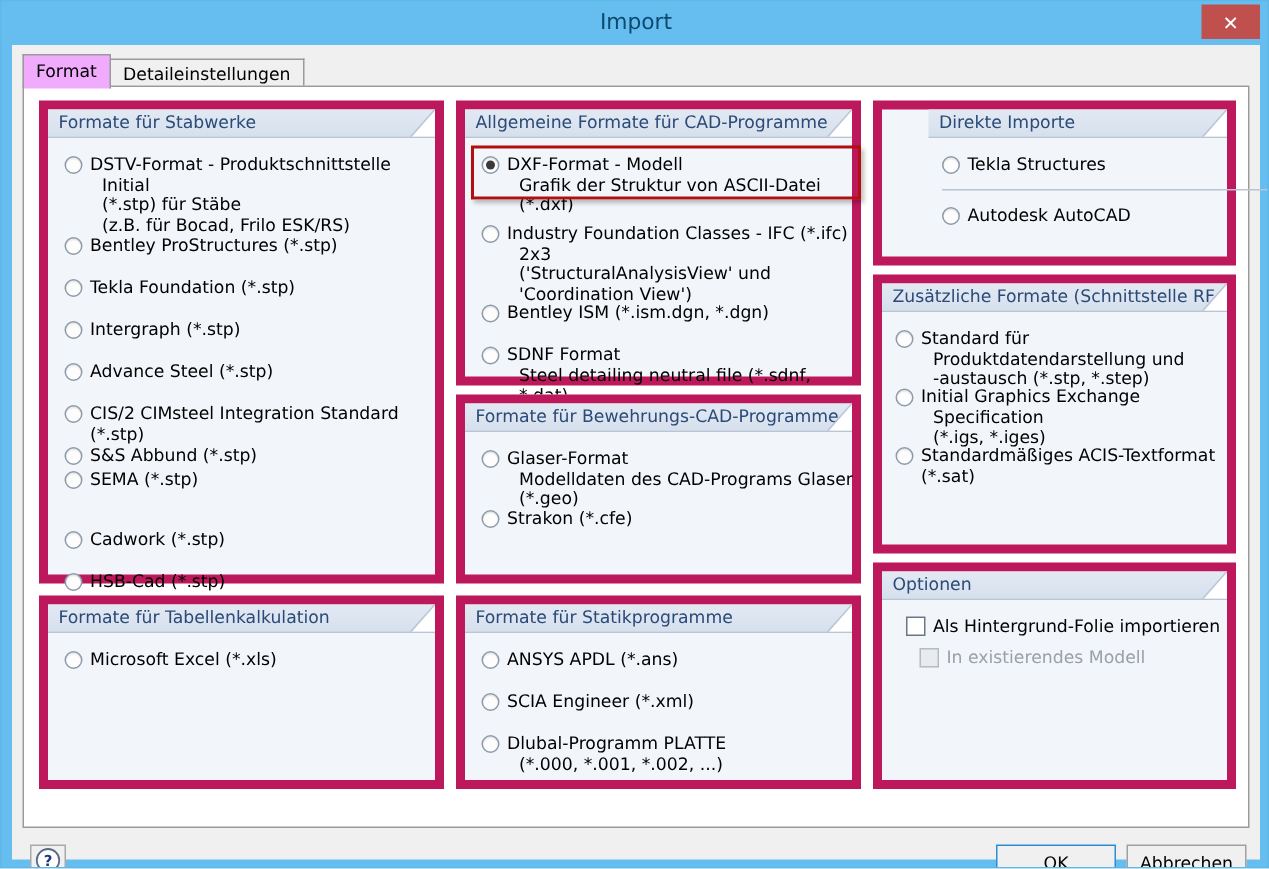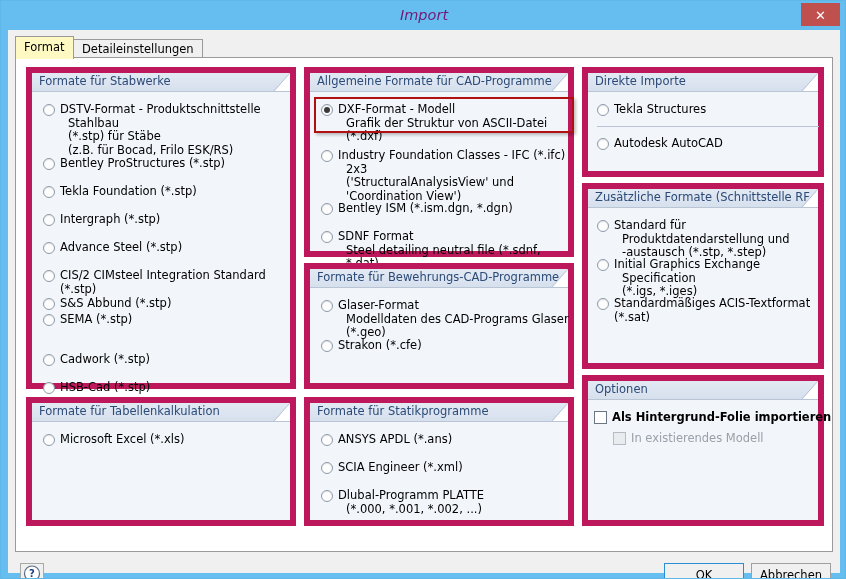--- a/index.html
+++ b/index.html
@@ -34,22 +34,21 @@
     background: #66bef0;
   }
   .title-text {
     position: absolute;
     left: 0; top: 0;
     width: 846px;
     height: 29px;
     line-height: 29px;
     text-align: center;
     font-size: 14.5px;
-    color: #701a75;
-    font-style: italic;
+    color: #0c4a6e;
   }
   .close-btn {
     position: absolute;
     right: 7px;
     top: 2px;
     width: 39px;
     height: 23px;
     background: #c0504d;
     color: #ffffff;
     font-size: 13px;
@@ -89,21 +88,21 @@
     color: #000000;
     line-height: 18px;
     padding: 0 8px;
     cursor: pointer;
     white-space: nowrap;
   }
   .tab.active {
     top: 0;
     height: 23px;
     line-height: 21px;
-    background: #fef9c3;
+    background: #f0abfc;
     border-color: #9a9a9a;
     z-index: 3;
   }
   .tab-0 { left: 0; }
   .tab-1 { left: 58px; }
   .tab-2 { left: 164px; }
 
   
   .tabpage {
     position: absolute;
@@ -314,21 +313,21 @@
         <div class="group-header">
           <div class="group-title">Formate für Stabwerke</div>
           <div class="clip"></div>
           <svg class="clip-line" viewBox="0 0 17 19">
             <line x1="0" y1="19" x2="17" y2="0" stroke="#b9c4d4" stroke-width="1"></line>
           </svg>
         </div>
         <div class="group-body">
           <label class="radio-row" style="left:11px; top:11px; width:250px;">
             <span class="radio-mark"></span>
-            <span class="radio-label hang">DSTV-Format - Produktschnittstelle Stahlbau
+            <span class="radio-label hang">DSTV-Format - Produktschnittstelle Initial
 (*.stp) für Stäbe
 (z.B. für Bocad, Frilo ESK/RS)</span>
           </label>
           <label class="radio-row" style="left:11px; top:65px; width:250px;">
             <span class="radio-mark"></span>
             <span class="radio-label">Bentley ProStructures (*.stp)</span>
           </label>
           <label class="radio-row" style="left:11px; top:93px; width:250px;">
             <span class="radio-mark"></span>
             <span class="radio-label">Tekla Foundation (*.stp)</span>
@@ -452,21 +451,21 @@
             <span class="radio-label">SCIA Engineer (*.xml)</span>
           </label>
           <label class="radio-row" style="left:11px; top:67px; width:250px;">
             <span class="radio-mark"></span>
             <span class="radio-label hang">Dlubal-Programm PLATTE
 (*.000, *.001, *.002, ...)</span>
           </label>
         </div>
       </div>
 
-      <div class="group" style="left:566px; top:9px; width:242px; height:110px;">
+      <div class="group" style="left:566px; top:9px; width:242px; height:110px;padding-left:31px;">
         <div class="group-header">
           <div class="group-title">Direkte Importe</div>
           <div class="clip"></div>
           <svg class="clip-line" viewBox="0 0 17 19">
             <line x1="0" y1="19" x2="17" y2="0" stroke="#b9c4d4" stroke-width="1"></line>
           </svg>
         </div>
         <div class="group-body">
           <label class="radio-row" style="left:9px; top:11px; width:220px;">
             <span class="radio-mark"></span>
@@ -508,21 +507,21 @@
 
       <div class="group" style="left:566px; top:317px; width:242px; height:151px;">
         <div class="group-header">
           <div class="group-title">Optionen</div>
           <div class="clip"></div>
           <svg class="clip-line" viewBox="0 0 17 19">
             <line x1="0" y1="19" x2="17" y2="0" stroke="#b9c4d4" stroke-width="1"></line>
           </svg>
         </div>
         <div class="group-body">
-          <label class="check-row" style="left:6px; top:10px; width:225px;font-weight:bold;">
+          <label class="check-row" style="left:16px; top:10px; width:225px;">
             <span class="check-mark"></span>
             <span class="check-label">Als Hintergrund-Folie importieren</span>
           </label>
           <label class="check-row disabled" style="left:25px; top:31px; width:210px;">
             <span class="check-mark"></span>
             <span class="check-label">In existierendes Modell</span>
           </label>
         </div>
       </div>
 

